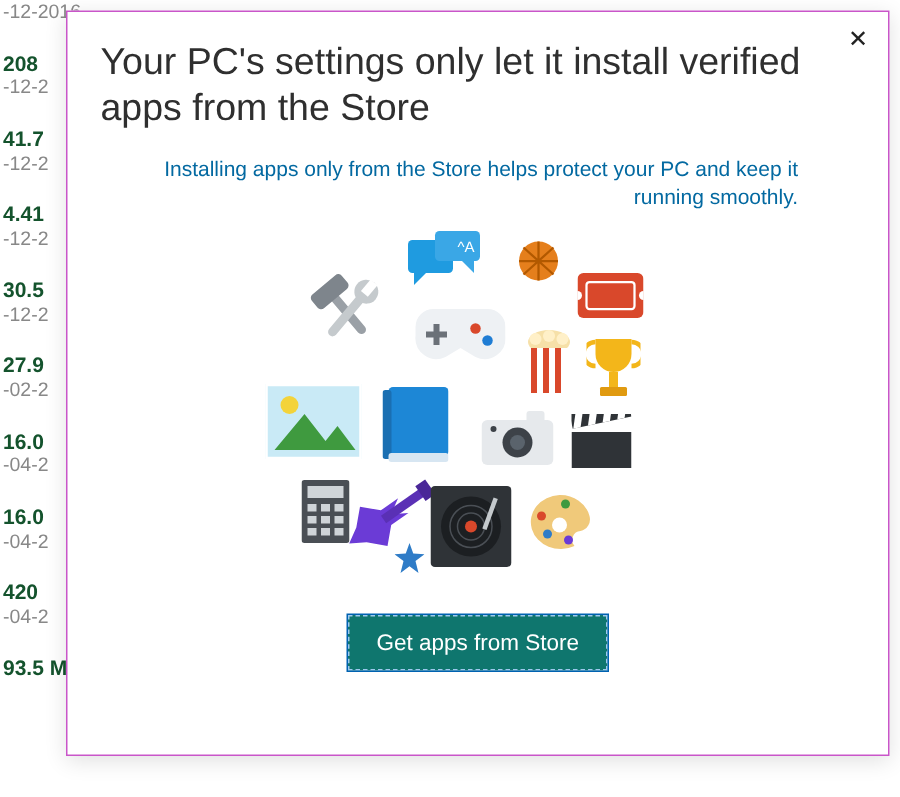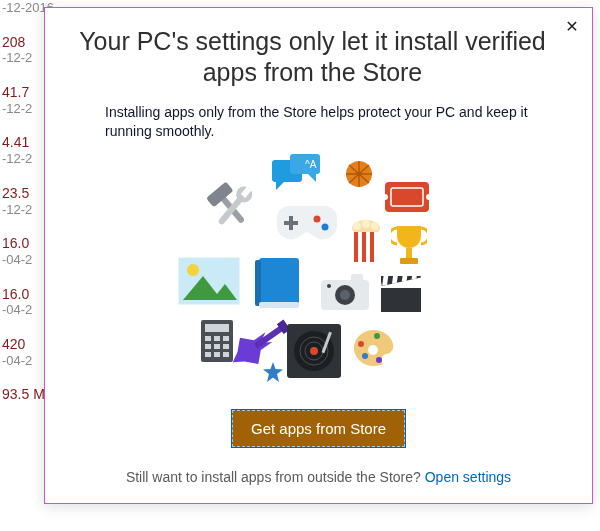--- a/index.html
+++ b/index.html
@@ -11,63 +11,62 @@
     color: #323232;
     overflow: hidden;
   }
   .bg-list {
     position: absolute; left: 0; top: 0;
     font-size: 13px; color: #555;
     line-height: 1.2;
     padding-left: 2px;
   }
   .bg-row { margin-bottom: 18px; white-space: pre; }
-  .bg-row .val { color: #7f1d1d; font-size: 14px; display:block; }
+  .bg-row .val { color: #14532d; font-size: 14px; display:block;font-weight:bold; }
   .bg-row .date { color: #888; font-size: 13px; display:block; }
 
   .dialog {
     position: absolute;
     left: 44px; top: 7px;
     width: 549px; height: 497px;
     background: #fff;
     border: 1px solid #c955c9;
     box-shadow: 0 3px 14px rgba(0,0,0,0.12);
   }
   .close {
     position: absolute; right: 6px; top: 4px;
     width: 28px; height: 28px;
     cursor: pointer;
     display:flex; align-items:center; justify-content:center;
     font-size: 16px; color:#222;
   }
   .title {
-    text-align: center;
     font-weight: 400;
     font-size: 25px;
     color: #2f2f2f;
     padding: 18px 34px 8px 22px;
     line-height: 1.25;
   }
   .subtitle {
-    text-align:left;
+    text-align:right;
     font-size: 14px;
-    color:#0f172a;
+    color:#0369a1;
     padding: 6px 60px 6px 60px;
     line-height:1.4;
   }
   .art {
     position: relative;
     width: 100%; height: 250px;
     margin-top: 4px;
   }
   .ic { position:absolute; }
   .primary-btn {
     display:block;
     margin: 8px auto 0 auto;
-    background:#a16207;
+    background:#0f766e;
     color:#fff;
     border: 1.5px dashed #9ec9ee;
     outline: 1px solid #0062b1;
     font-size: 15px;
     padding: 9px 18px;
     cursor:pointer;
   }
   .footer {
     text-align:center;
     font-size: 14px;
@@ -77,21 +76,22 @@
   .link { color:#0066c5; cursor:pointer; }
 </style>
 </head>
 <body>
 
 <div class="bg-list">
   <div class="bg-row"><span class="date">-12-2016</span></div>
   <div class="bg-row"><span class="val">208</span><span class="date">-12-2</span></div>
   <div class="bg-row"><span class="val">41.7</span><span class="date">-12-2</span></div>
   <div class="bg-row"><span class="val">4.41</span><span class="date">-12-2</span></div>
-  <div class="bg-row"><span class="val">23.5</span><span class="date">-12-2</span></div>
+  <div class="bg-row"><span class="val">30.5</span><span class="date">-12-2</span></div>
+  <div class="bg-row"><span class="val">27.9</span><span class="date">-02-2</span></div>
   <div class="bg-row"><span class="val">16.0</span><span class="date">-04-2</span></div>
   <div class="bg-row"><span class="val">16.0</span><span class="date">-04-2</span></div>
   <div class="bg-row"><span class="val">420</span><span class="date">-04-2</span></div>
   <div class="bg-row"><span class="val">93.5 MB</span></div>
 </div>
 
 <div class="dialog">
   <div class="close">
     <span>✕</span>
   </div>
@@ -235,17 +235,13 @@
       <circle cx="14" cy="28" r="3" fill="#2f7cc7"></circle>
       <circle cx="26" cy="8" r="3" fill="#3f9a3f"></circle>
       <circle cx="28" cy="32" r="3" fill="#6b3bd6"></circle>
     </svg>
   </div>
 
   <button class="primary-btn">
     <span>Get apps from Store</span>
   </button>
 
-  <p class="footer">
-    <span>Still want to install apps from outside the Store?  </span>
-    <span class="link">Open settings</span>
-  </p>
 </div>
 
 </body></html>

